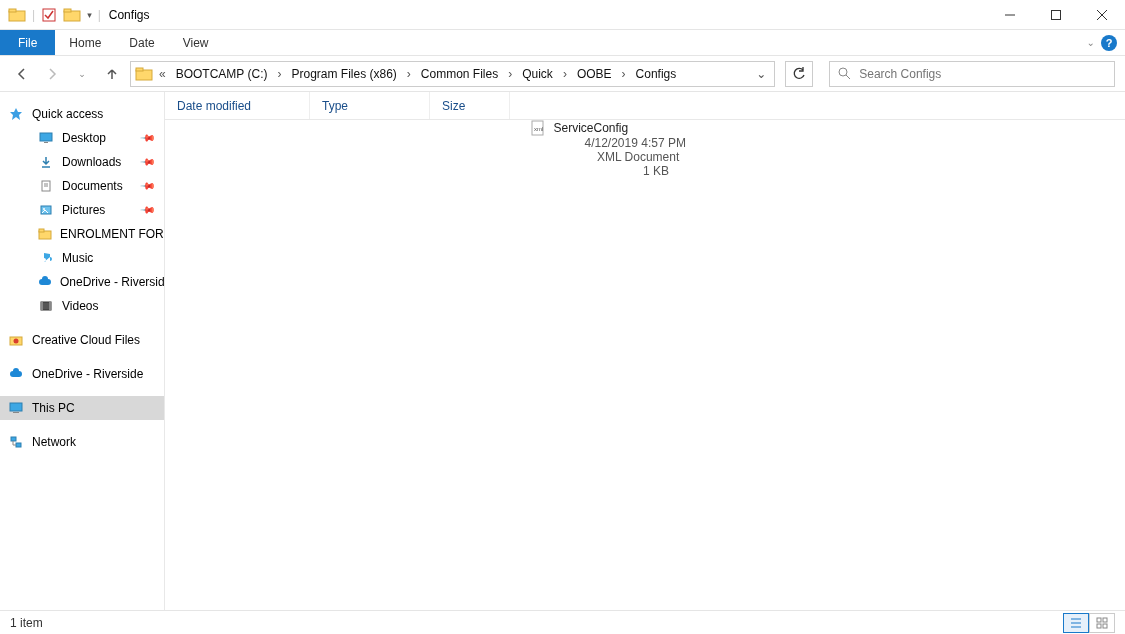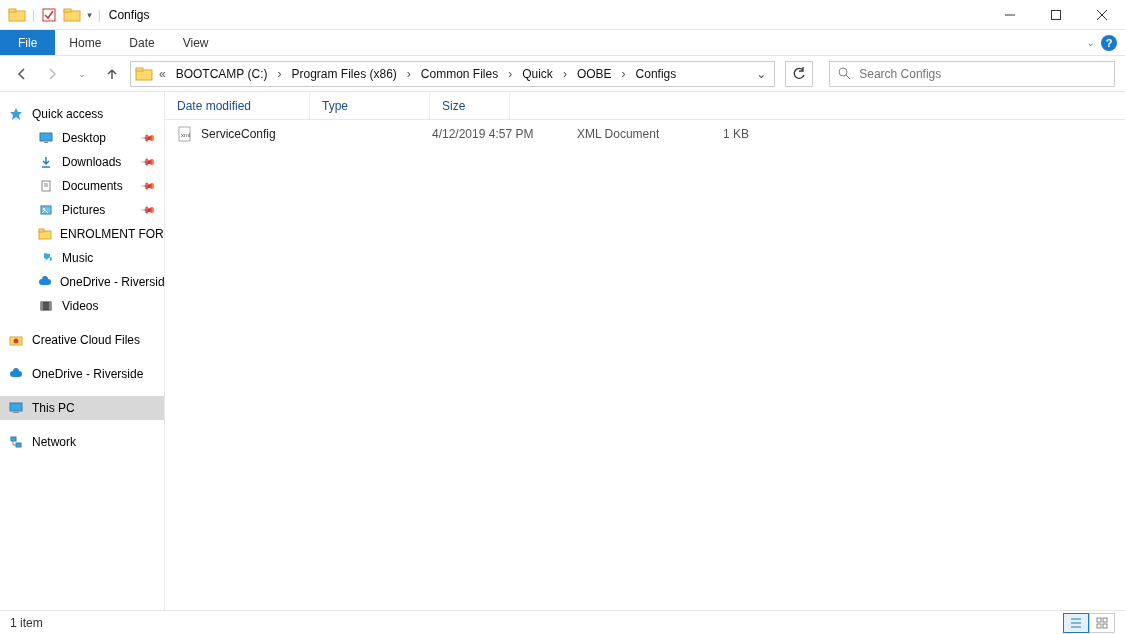--- a/index.html
+++ b/index.html
@@ -47,21 +47,21 @@
 
   .content { flex:1; display:flex; flex-direction:column; }
   .cols { height:28px; border-bottom:1px solid #e8e8e8; display:flex; align-items:center; color:#1a4e8a; font-size:12px; position:relative; }
   .col { padding-left:12px; border-right:1px solid #eee; height:100%; display:flex; align-items:center; }
   .col-name { width:255px; position:relative; }
   .col-date { width:145px; }
   .col-type { width:120px; }
   .col-size { width:80px; justify-content:flex-start; }
   .sort-caret { position:absolute; right:8px; top:7px; color:#555; font-size:9px; }
 
-  .filerow { height:28px; display:flex; align-items:center; font-size:12px; color:#222; }
+  .filerow { height:28px; display:flex; align-items:center; font-size:12px; color:#222;flex-direction:column; }
   .cell { padding-left:12px; }
   .cell-name { width:255px; display:flex; align-items:center; gap:8px; }
   .cell-date { width:145px; color:#555; }
   .cell-type { width:120px; color:#555; }
   .cell-size { width:80px; text-align:right; padding-right:16px; color:#555; }
 
   
   .status { height:24px; border-top:1px solid #e5e5e5; display:flex; align-items:center; padding:0 10px; font-size:12px; color:#333; }
   .status .views { margin-left:auto; display:flex; gap:0; }
   .viewbtn { width:26px; height:20px; border:1px solid #ccc; display:flex; align-items:center; justify-content:center; font-size:11px; color:#555; }

